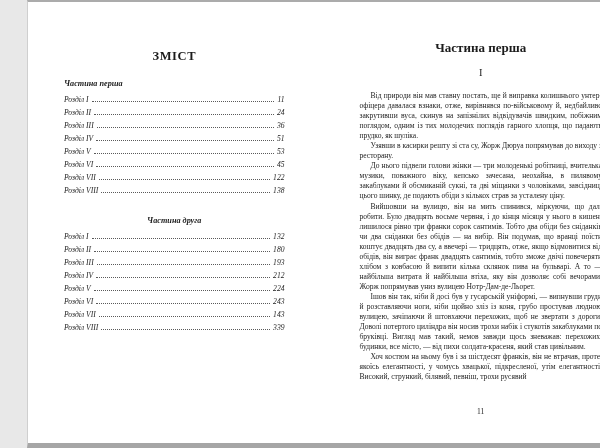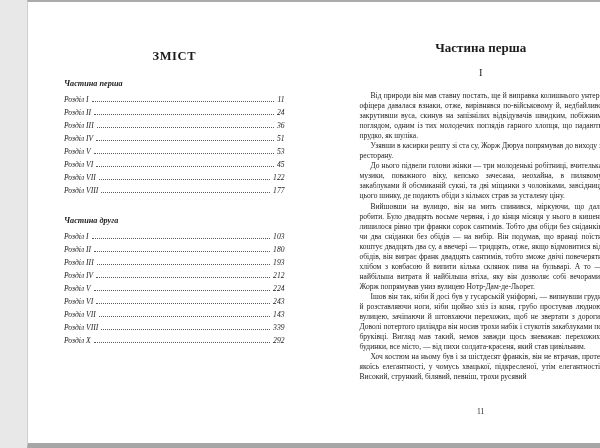--- a/index.html
+++ b/index.html
@@ -38,21 +38,21 @@
     font-weight: bold;
     letter-spacing: 0.6px;
   }
   .toc-heading {
     margin-top: 15px;
     font-size: 8.2px;
     font-weight: bold;
     font-style: italic;
   }
   .toc-heading + .toc-row { margin-top: 7px; }
-  .toc-heading:not(:first-child) { margin-top: 17px; }
+  .toc-heading:not(:first-child) { margin-top: 17px; text-align: center; }
   .toc-row {
     display: flex;
     align-items: baseline;
     height: 13px;
     font-size: 7.6px;
     font-style: italic;
   }
   .toc-row .toc-label { white-space: nowrap; }
   .toc-row .toc-leader {
     flex: 1 1 auto;
@@ -131,27 +131,27 @@
           <span class="toc-page-num">45</span>
         </div>
         <div class="toc-row">
           <span class="toc-label">Розділ VII</span>
           <span class="toc-leader"></span>
           <span class="toc-page-num">122</span>
         </div>
         <div class="toc-row">
           <span class="toc-label">Розділ VIII</span>
           <span class="toc-leader"></span>
-          <span class="toc-page-num">177</span>
+          <span class="toc-page-num">138</span>
         </div>
         <div class="toc-heading">Частина друга</div>
         <div class="toc-row">
           <span class="toc-label">Розділ I</span>
           <span class="toc-leader"></span>
-          <span class="toc-page-num">103</span>
+          <span class="toc-page-num">132</span>
         </div>
         <div class="toc-row">
           <span class="toc-label">Розділ II</span>
           <span class="toc-leader"></span>
           <span class="toc-page-num">180</span>
         </div>
         <div class="toc-row">
           <span class="toc-label">Розділ III</span>
           <span class="toc-leader"></span>
           <span class="toc-page-num">193</span>
@@ -173,25 +173,20 @@
         </div>
         <div class="toc-row">
           <span class="toc-label">Розділ VII</span>
           <span class="toc-leader"></span>
           <span class="toc-page-num">143</span>
         </div>
         <div class="toc-row">
           <span class="toc-label">Розділ VIII</span>
           <span class="toc-leader"></span>
           <span class="toc-page-num">339</span>
-        </div>
-        <div class="toc-row">
-          <span class="toc-label">Розділ X</span>
-          <span class="toc-leader"></span>
-          <span class="toc-page-num">292</span>
         </div>
       </div>
   </div>
 
   <div class="page page-right">
     <h2 class="part-title">Частина перша</h2>
     <div class="chapter-num">I</div>
     <div class="body-text" id="body-text">
         <p>Від природи він мав ставну постать, ще й виправка колишнього унтер-офіцера давалася взнаки, отже, вирівнявся по-військовому й, недбайливо закрутивши вуса, скинув на запізнілих відвідувачів швидким, побіжним поглядом, одним із тих молодечих поглядів гарного хлопця, що падають прудко, як шуліка.</p>
         <p>Узявши в касирки решту зі ста су, Жорж Дюруа попрямував до виходу з ресторану.</p>

